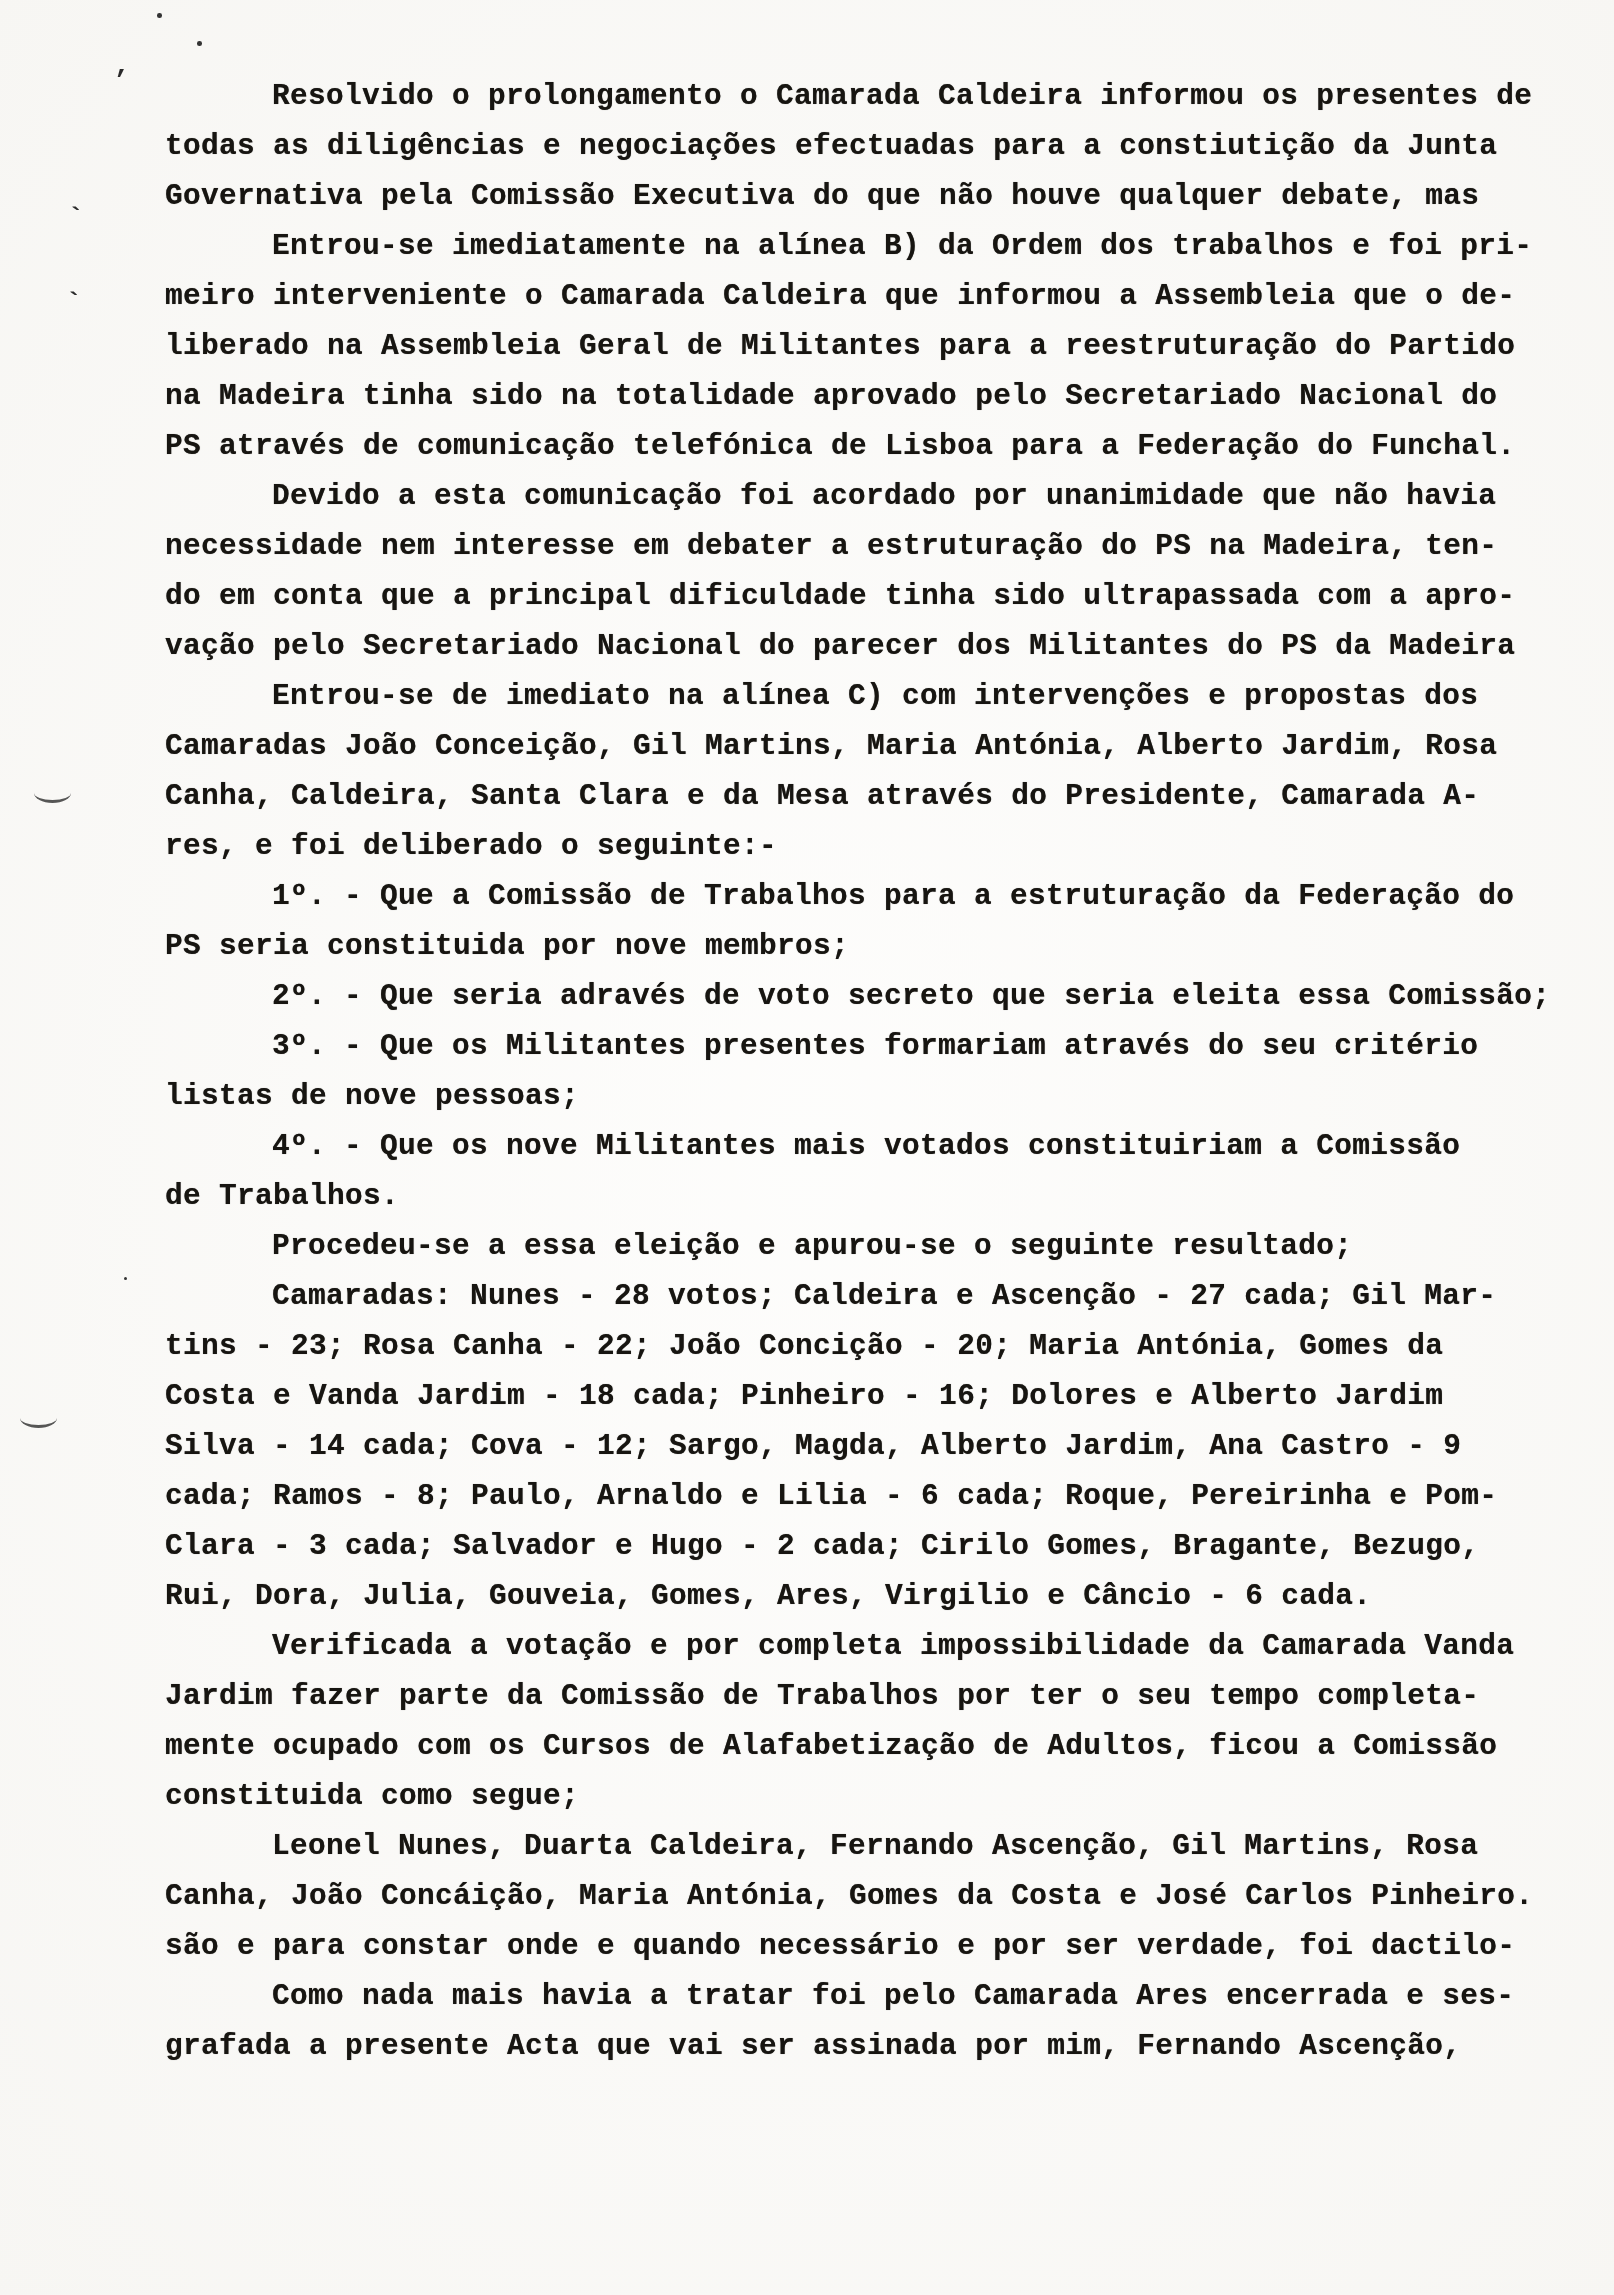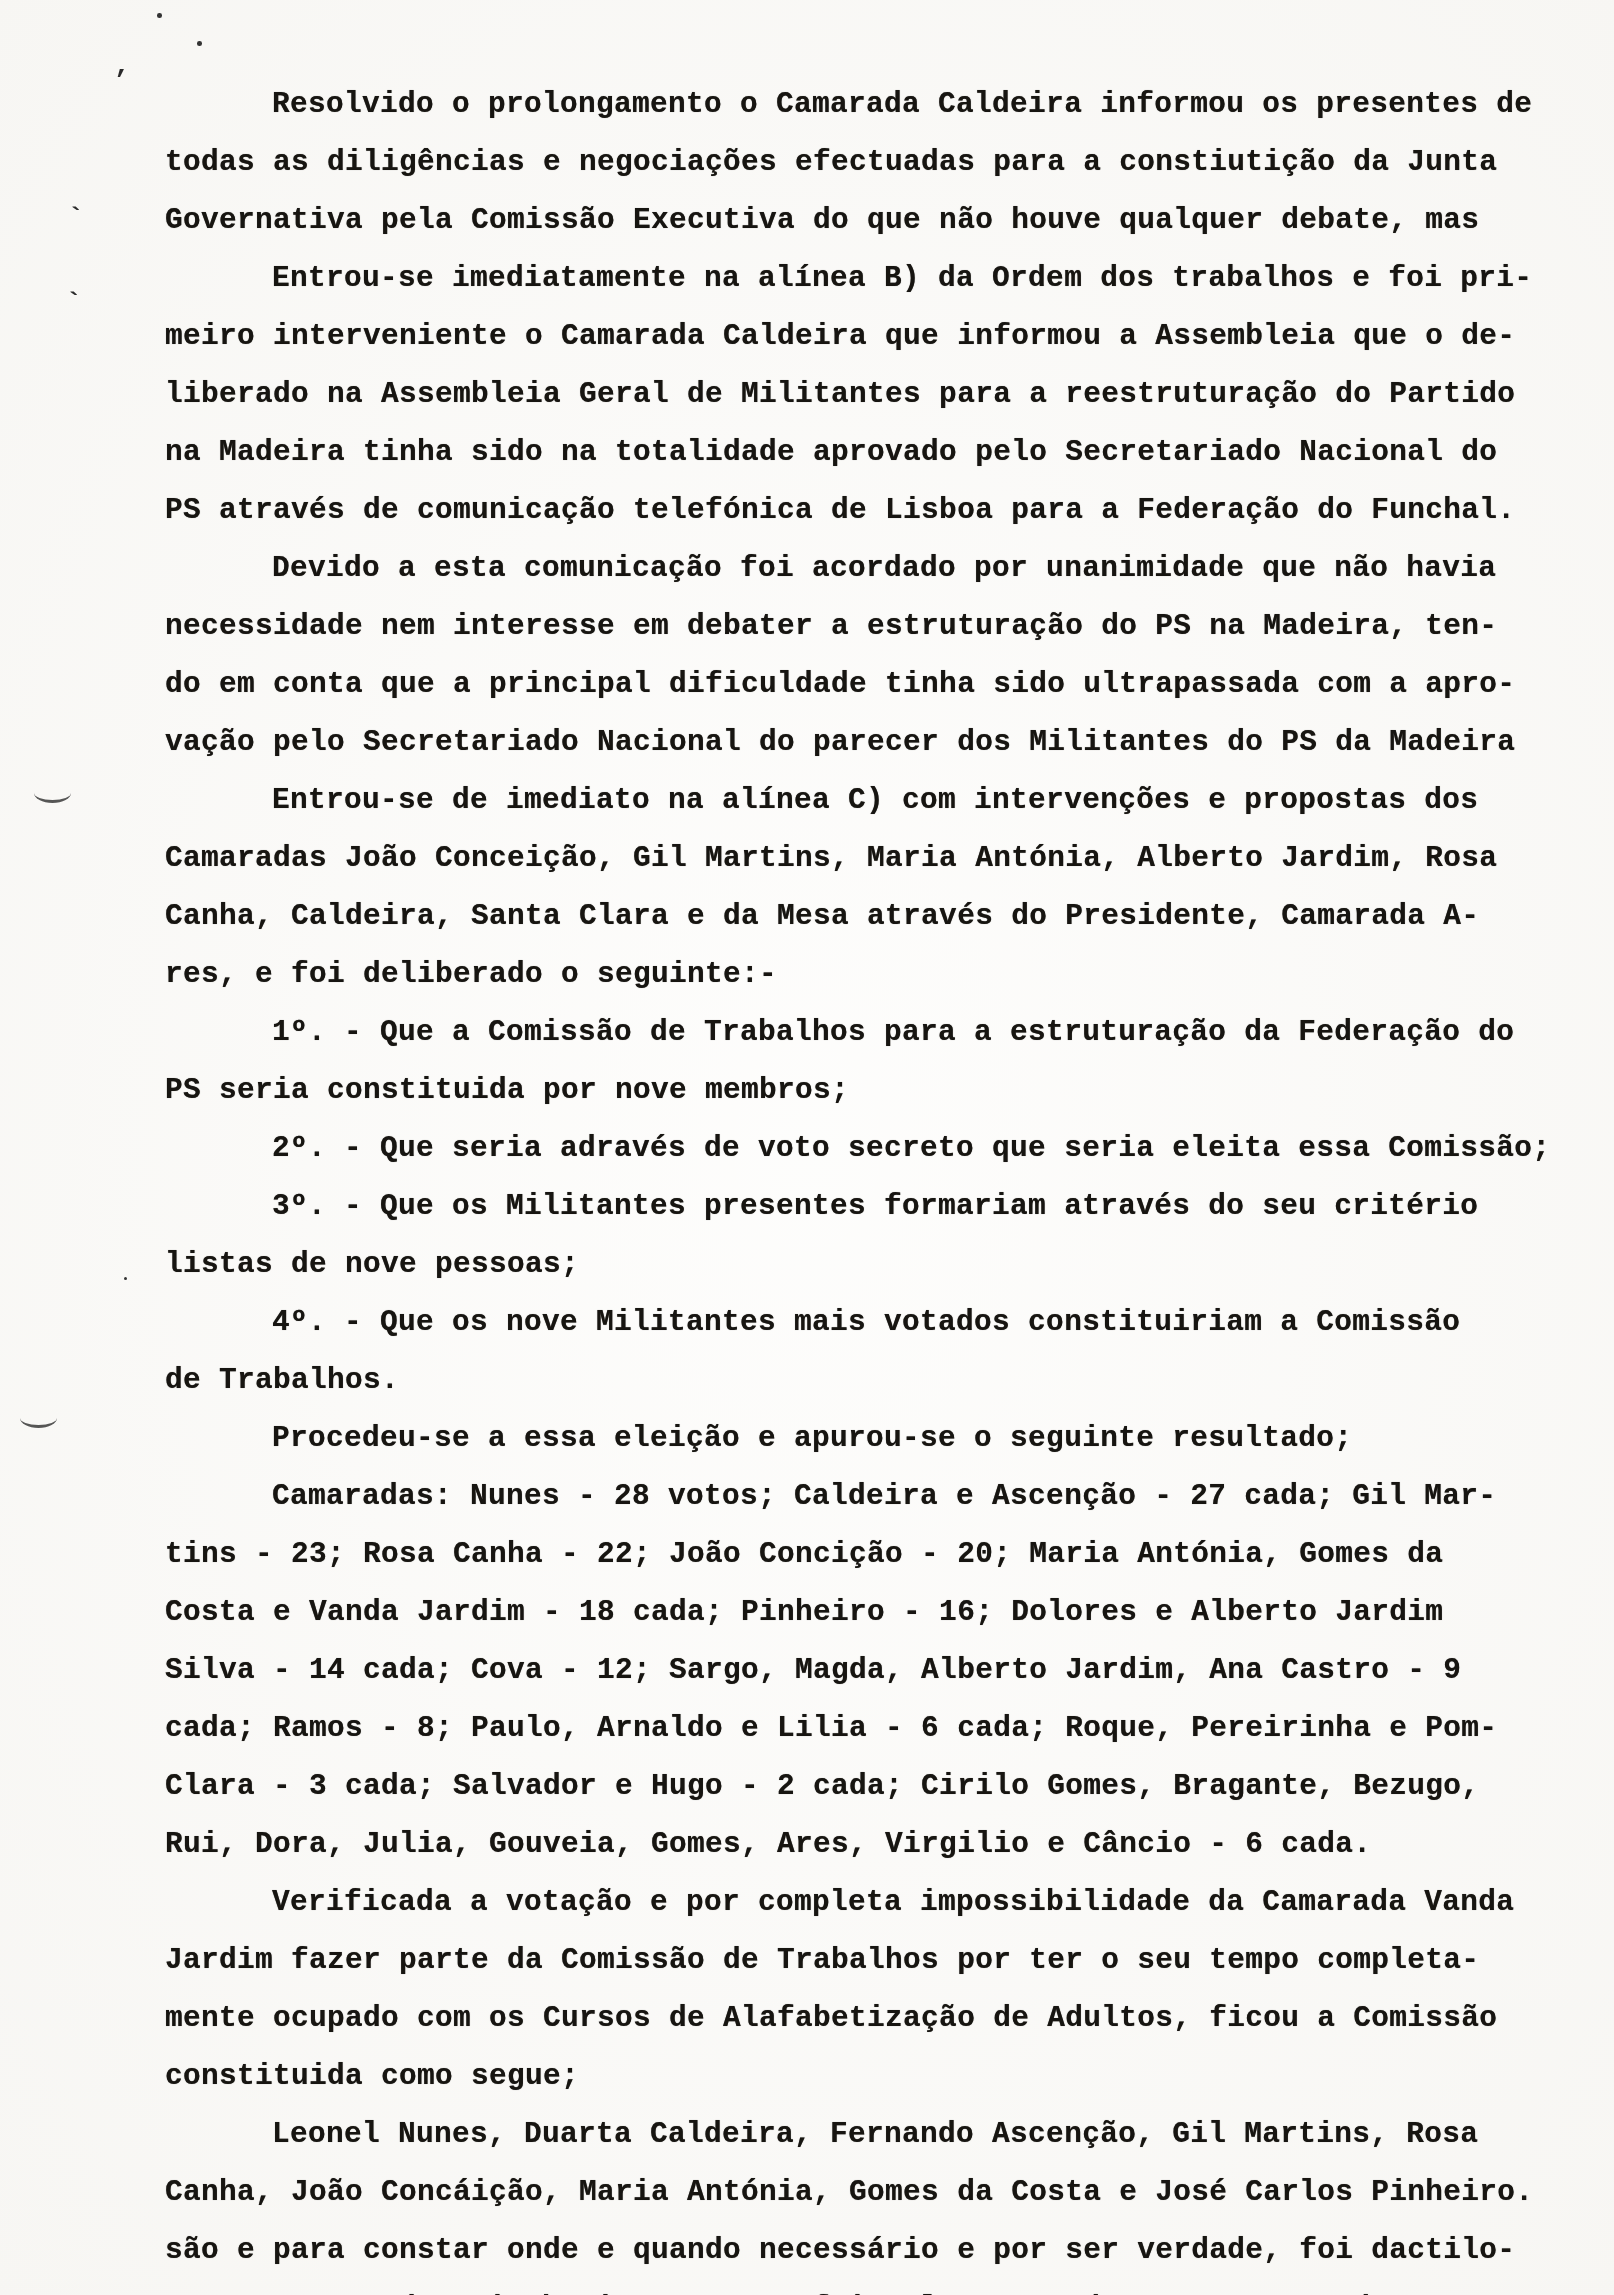--- a/index.html
+++ b/index.html
@@ -28,21 +28,20 @@
     right: 79px;
     color: #171511;
   }
   .line {
     font-size: 29.5px;
     line-height: 50px;
     font-weight: 700;
     white-space: pre;
     letter-spacing: 0.3px;
     text-shadow: 0 0 0.7px rgba(20,18,14,0.65);
-    margin-top: 8px;
   }
   .line.indent {
     padding-left: 107px;
   }
   
   .mark {
     position: absolute;
     color: #2a2a2a;
   }
   .dot {
@@ -111,16 +110,17 @@
       <div class="line">Clara - 3 cada; Salvador e Hugo - 2 cada; Cirilo Gomes, Bragante, Bezugo,</div>
       <div class="line">Rui, Dora, Julia, Gouveia, Gomes, Ares, Virgilio e Câncio - 6 cada.</div>
       <div class="line indent">Verificada a votação e por completa impossibilidade da Camarada Vanda</div>
       <div class="line">Jardim fazer parte da Comissão de Trabalhos por ter o seu tempo completa-</div>
       <div class="line">mente ocupado com os Cursos de Alafabetização de Adultos, ficou a Comissão</div>
       <div class="line">constituida como segue;</div>
       <div class="line indent">Leonel Nunes, Duarta Caldeira, Fernando Ascenção, Gil Martins, Rosa</div>
       <div class="line">Canha, João Concáição, Maria Antónia, Gomes da Costa e José Carlos Pinheiro.</div>
       <div class="line">são e para constar onde e quando necessário e por ser verdade, foi dactilo-</div>
       <div class="line indent">Como nada mais havia a tratar foi pelo Camarada Ares encerrada e ses-</div>
+      <div class="line">grafada a presente Acta que vai ser assinada por mim, Fernando Ascenção,</div>
     </div>
 
 </div>
 
 
 </body></html>

